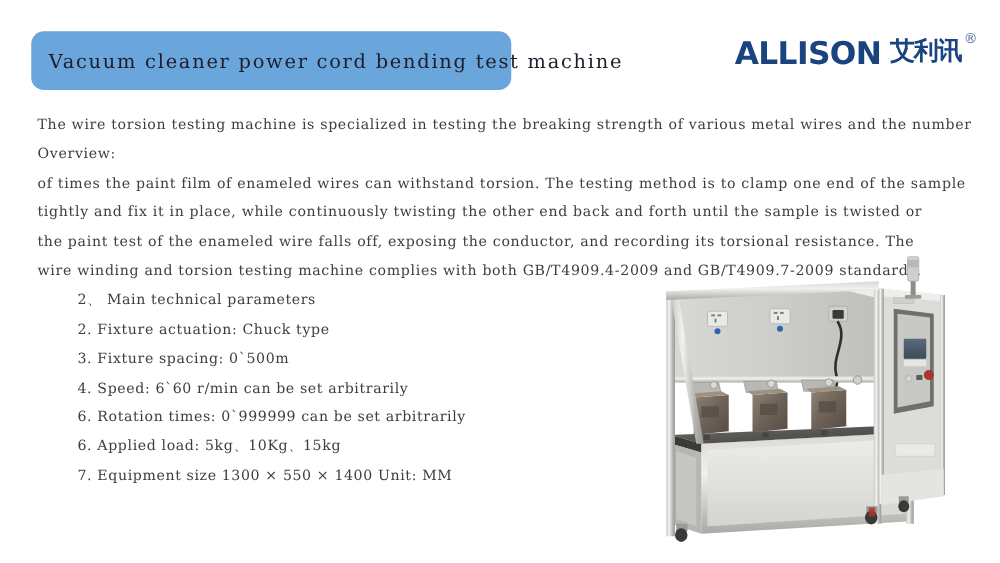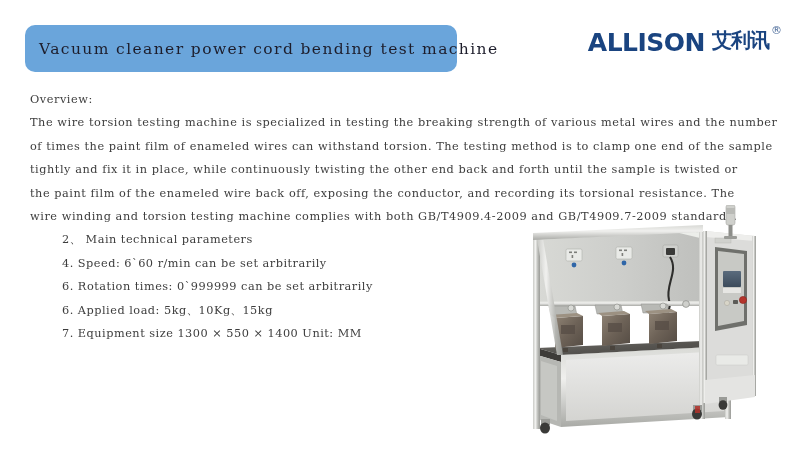--- a/index.html
+++ b/index.html
@@ -10,21 +10,21 @@
     color:#3a3a3a;
     position:relative;
     overflow:hidden;
   }
 
   
   .header { position:absolute; left:0; top:0; width:800px; height:88px; }
 
   .title-banner{
     position:absolute; left:25px; top:25px;
-    width:432px; height:47px;
+    width:384px; height:47px;
     background:#6aa5db;
     border-radius:10px;
     display:flex; align-items:center;
     padding-left:14px;
   }
   .title-text{
     font-family:"DejaVu Serif", serif;
     font-size:15.5px;
     letter-spacing:1.4px;
     color:#1d1d2b;
@@ -97,30 +97,32 @@
   <div class="logo">
     <span class="logo-en">ALLISON</span>
     <span class="logo-cn">艾利讯</span>
     <span class="logo-r">®</span>
   </div>
 
 </div>
 
 <div class="content">
 
+  <div class="para-line">The wire torsion testing machine is specialized in testing the breaking strength of various metal wires and the number</div>
+
   <div class="para-line">Overview:</div>
-
-  <div class="para-line">The wire torsion testing machine is specialized in testing the breaking strength of various metal wires and the number</div>
   <div class="para-line">of times the paint film of enameled wires can withstand torsion. The testing method is to clamp one end of the sample</div>
   <div class="para-line">tightly and fix it in place, while continuously twisting the other end back and forth until the sample is twisted or</div>
-  <div class="para-line">the paint film of the enameled wire back off, exposing the conductor, and recording its torsional resistance. The</div>
+  <div class="para-line">the paint test of the enameled wire falls off, exposing the conductor, and recording its torsional resistance. The</div>
   <div class="para-line">wire winding and torsion testing machine complies with both GB/T4909.4-2009 and GB/T4909.7-2009 standards.</div>
 
   <div class="spec-list">
     <div class="list-line">2、 Main technical parameters</div>
+    <div class="list-line">2. Fixture actuation: Chuck type</div>
+    <div class="list-line">3. Fixture spacing: 0`500m</div>
     <div class="list-line">4. Speed: 6`60 r/min can be set arbitrarily</div>
     <div class="list-line">6. Rotation times: 0`999999 can be set arbitrarily</div>
     <div class="list-line">6. Applied load: 5kg、10Kg、15kg</div>
     <div class="list-line">7. Equipment size 1300 × 550 × 1400 Unit: MM</div>
   </div>
 
 </div>
 
 <div class="photo">
   <svg viewBox="0 0 296 240" xmlns="http://www.w3.org/2000/svg">

